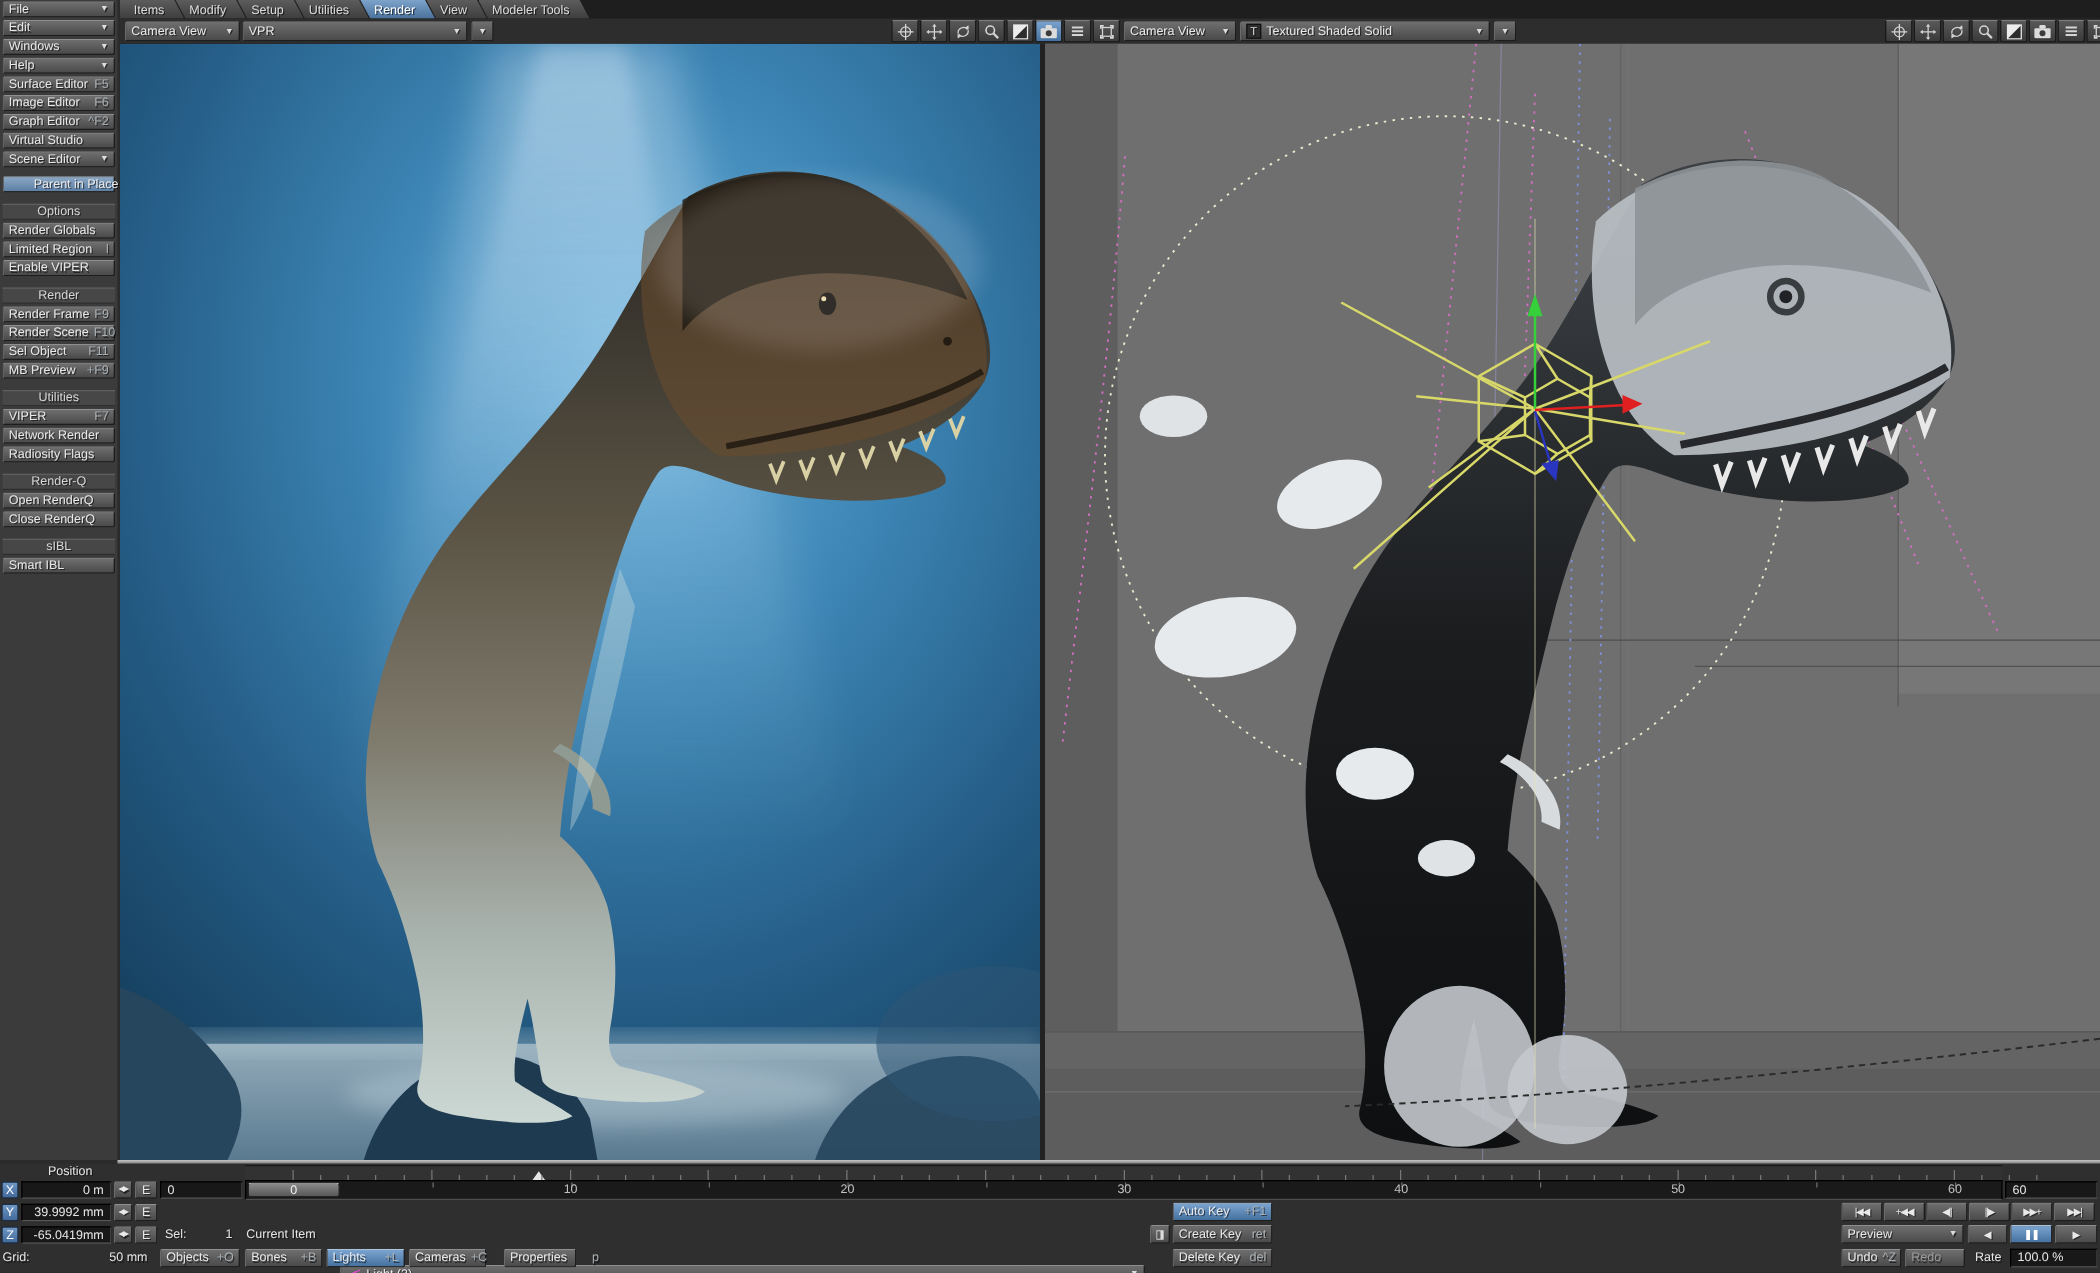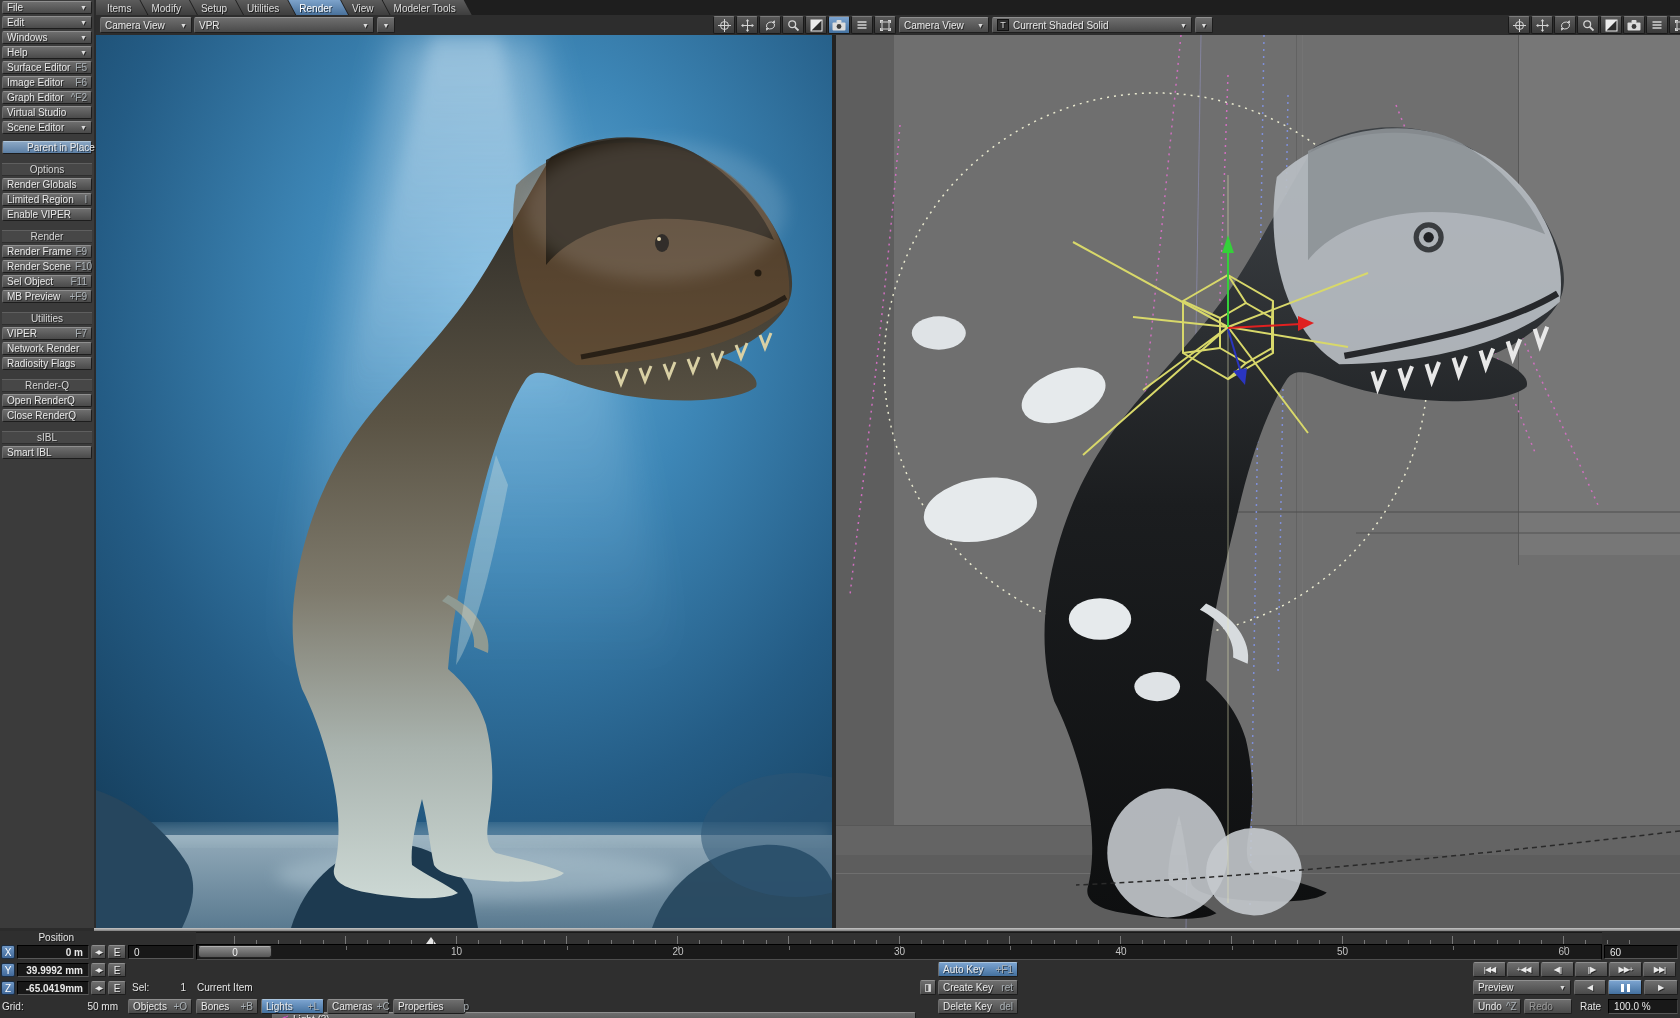--- a/index.html
+++ b/index.html
@@ -10,21 +10,21 @@
   .btn{background:linear-gradient(#6e6e6e,#4a4a4a);border:1px solid #1d1d1d;
     border-top-color:#8f8f8f;border-left-color:#6b6b6b;border-radius:2px;
     color:#e9e9e9;font-size:10px;line-height:11px;text-shadow:1px 1px 0 rgba(0,0,0,.55);
     display:flex;align-items:center;padding:0 4px;white-space:nowrap;cursor:default;}
   .btn .sc{margin-left:auto;color:#a9b0b5;padding-left:4px;}
   .btn.blue{background:linear-gradient(#7ba3cf,#44719f);border-top-color:#a9c4dd;}
   .btn.dim{color:#9a9a9a;}
   .field{background:#181818;border:1px solid #000;border-bottom-color:#585858;
     border-right-color:#3f3f3f;color:#e8e8e8;font-size:10px;display:flex;
     align-items:center;padding:0 5px;white-space:nowrap;}
-  .field.right{justify-content:flex-end;font-weight:bold;}
+  .field.right{justify-content:flex-end;}
   .lbl{color:#e6e6e6;font-size:10px;text-shadow:1px 1px 0 rgba(0,0,0,.5);white-space:nowrap;}
   .arrow{font-size:7px;color:#dcdcdc;margin-left:auto;padding-left:5px;}
   
   #sidebar{left:0;top:0;width:94px;height:928px;background:#3b3b3b;padding-top:1px;position:absolute;}
   #sidebar .btn{height:13px;margin:0 2px 2px 2px;}
   #sidebar .btn.hl{background:linear-gradient(#8aa6c4,#5c7fa4);border-top-color:#b0c6da;padding-left:24px;}
   #sidebar .section{height:13px;margin:9px 2px 2px 2px;background:#474747;
     border-top:1px solid #5f5f5f;border-bottom:1px solid #2e2e2e;color:#d6d6d6;
     font-size:10px;display:flex;align-items:center;justify-content:center;
     text-shadow:1px 1px 0 rgba(0,0,0,.5);}
@@ -241,21 +241,21 @@
         </svg>
       </div>
     </div>
 
   <div class="btn" style="left:803px;width:90px;">
     <span>Camera View</span>
     <span class="arrow">▼</span>
   </div>
   <div class="btn" style="left:896px;width:200px;">
     <span class="tbox">T</span>
-    <span>Current Shaded Solid</span>
+    <span>Textured Shaded Solid</span>
     <span class="arrow">▼</span>
   </div>
   <div class="btn" style="left:1099px;width:18px;justify-content:center;">
     <span class="arrow" style="margin:0;padding:0;">▼</span>
   </div>
   <div class="iconbar" style="left:1412px;" id="icons-right">
       <div class="icobtn">
         <svg width="13" height="13" viewBox="0 0 13 13">
           <circle cx="6.5" cy="6.5" r="4" fill="none" stroke="#d4d4d4"></circle>
           <path d="M6.5 0v13 M0 6.5h13" stroke="#d4d4d4"></path>
@@ -636,21 +636,21 @@
           <span class="sc">+B</span>
         </div>
         <div class="btn blue" style="position: absolute; left: 261px; top: 1px; width: 63px; height: 15px;">
           <span>Lights</span>
           <span class="sc">+L</span>
         </div>
         <div class="btn" style="position: absolute; left: 327px; top: 1px; width: 62px; height: 15px;">
           <span>Cameras</span>
           <span class="sc">+C</span>
         </div>
-        <div class="btn" style="position: absolute; left: 393px; top: 1px; width: 72px; height: 15px; gap: 16px;">
+        <div class="btn" style="position: absolute; left: 403px; top: 1px; width: 58px; height: 15px; gap: 16px;">
           <span>Properties</span>
           <span class="sc">p</span>
         </div>
       </div>
     <div class="btn" style="position:absolute;left:938px;top:1px;width:80px;height:15px;text-align:center;">
       <span>Delete Key</span>
       <span class="sc">del</span>
     </div>
     <div class="btn" style="position:absolute;left:1473px;top:1px;width:48px;height:15px;">
       <span>Undo</span>

